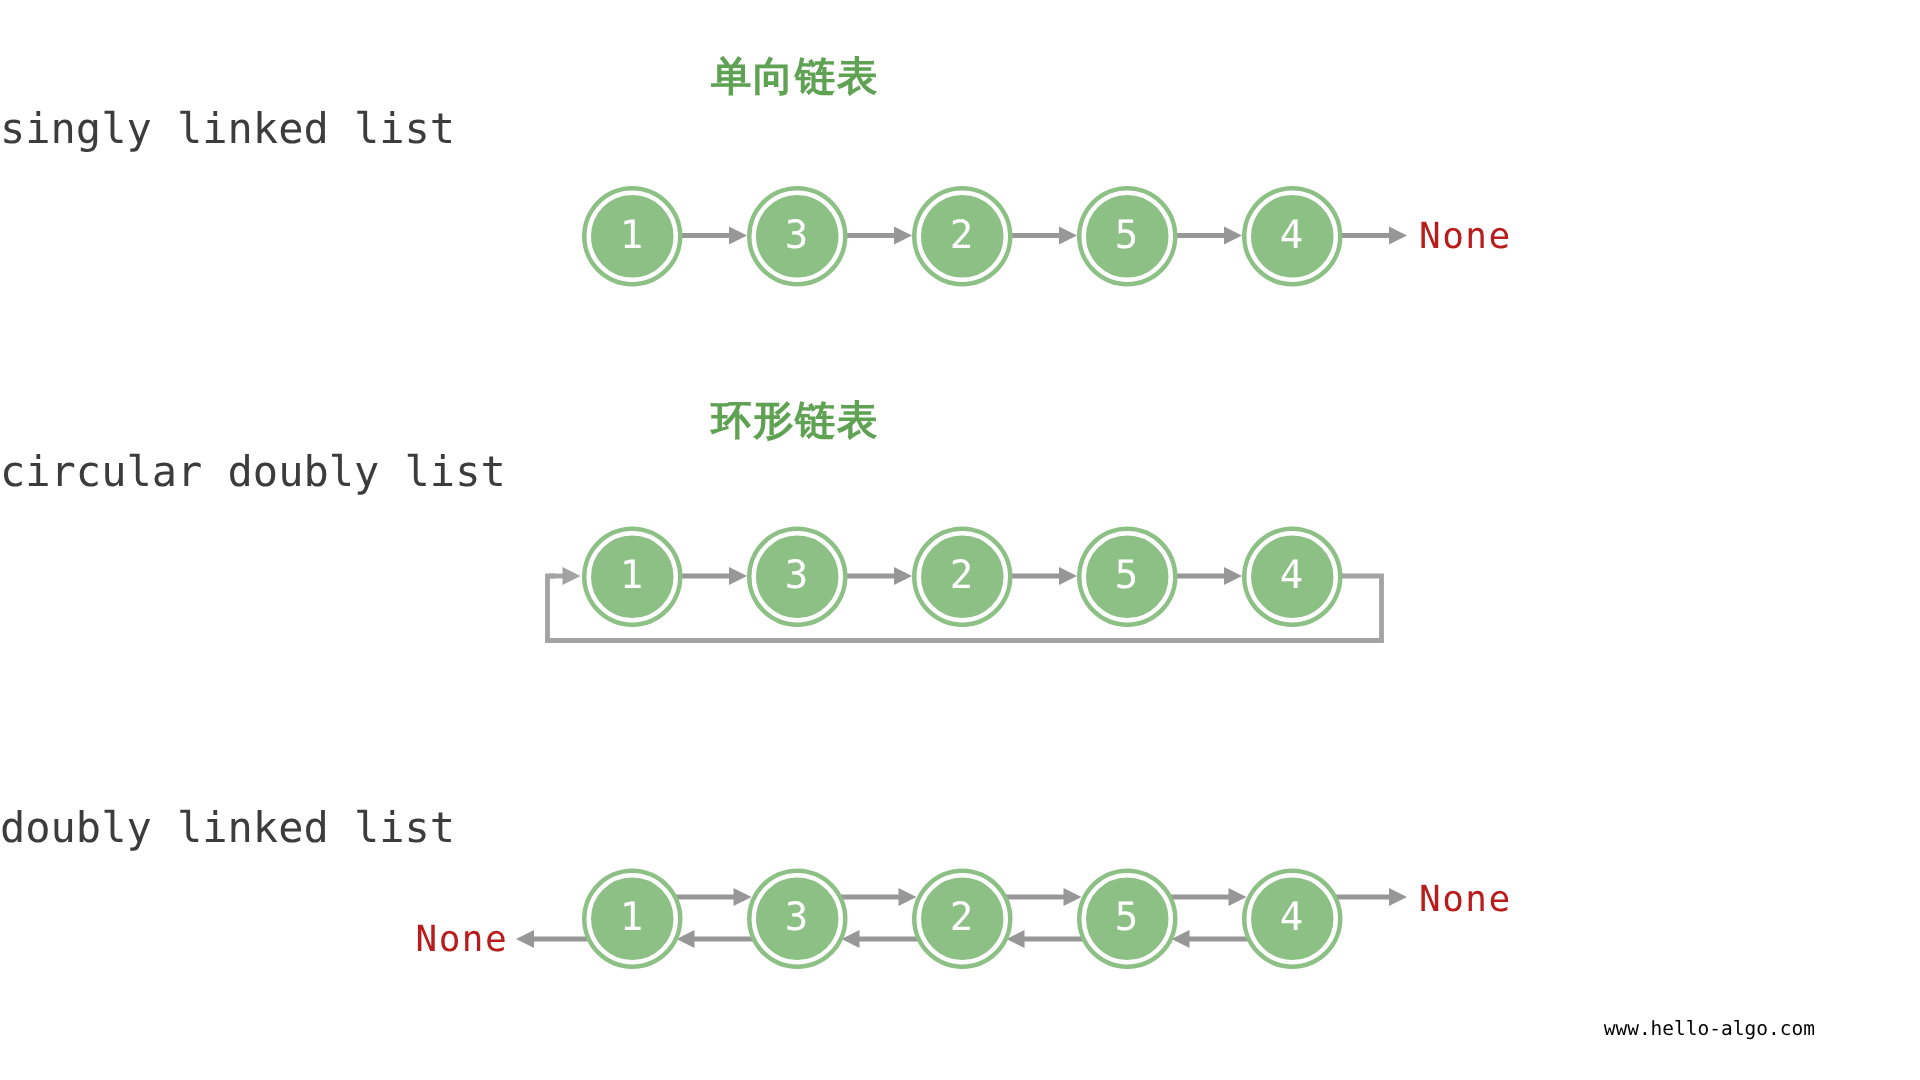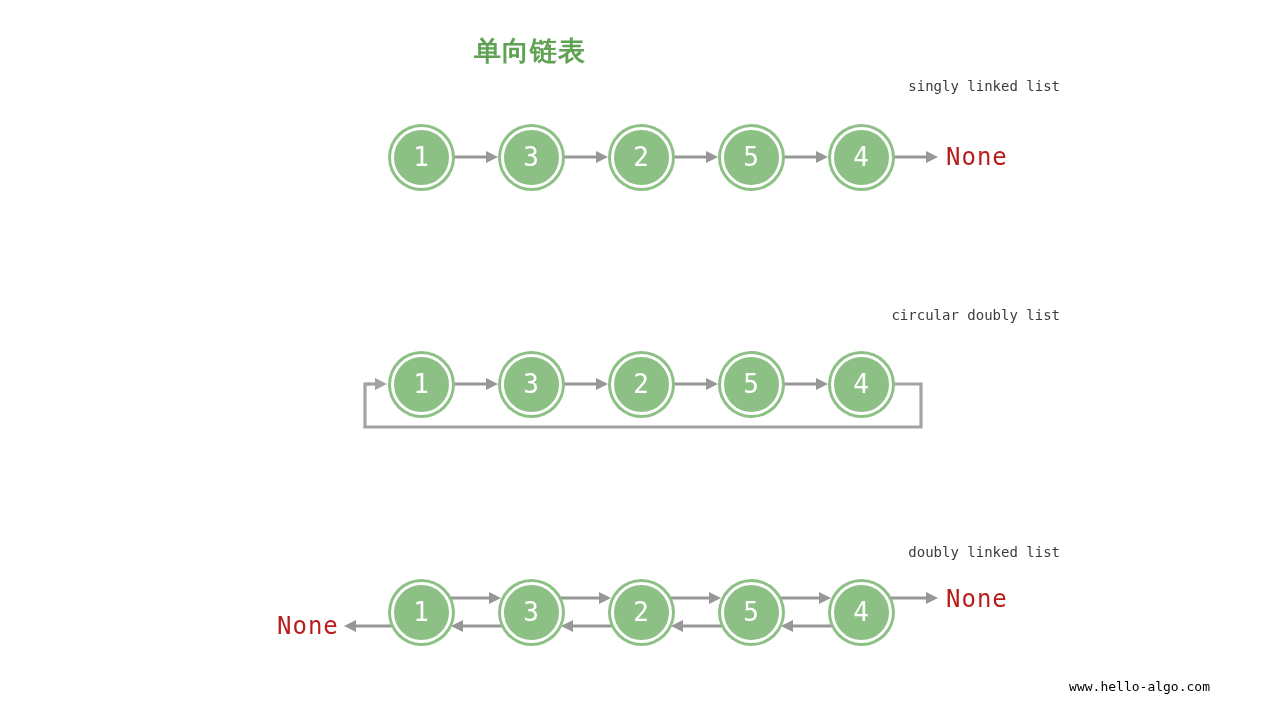--- a/index.html
+++ b/index.html
@@ -30,22 +30,22 @@
     line-height: 30px;
     font-weight: bold;
     color: #5fa253;
     font-family: "Liberation Sans", sans-serif;
     letter-spacing: 1px;
   }
   .subtitle {
     position: absolute;
     left: 0;
     width: 1060px;
-    text-align: right;
-    font-size: 14px;
+    text-align: left;
+    font-size: 28px;
     line-height: 26px;
     color: #3c3c3c;
     font-family: "DejaVu Sans Mono", monospace;
   }
   .node {
     position: absolute;
     box-sizing: border-box;
     width: 61px;
     height: 61px;
     border-radius: 50%;
@@ -121,20 +121,21 @@
       <polygon points="781,626 793,620 793,632" fill="#979797"></polygon>
       <line x1="888" y1="598" x2="928" y2="598" stroke="#979797" stroke-width="3.2"></line>
       <polygon points="938,598 926,592 926,604" fill="#979797"></polygon>
       <line x1="394" y1="626" x2="354" y2="626" stroke="#979797" stroke-width="3.2"></line>
       <polygon points="344,626 356,620 356,632" fill="#979797"></polygon>
     </svg>
 
   <div class="title" style="top:36px">单向链表</div>
   <div class="subtitle" style="top:73px">singly linked list</div>
 
+  <div class="title" style="top:265px">环形链表</div>
   <div class="subtitle" style="top:302px">circular doubly list</div>
 
   <div class="subtitle" style="top:539px">doubly linked list</div>
 
   <span class="none-label" style="left:946px; top:143px">None</span>
 
   <span class="none-label" style="left:946px; top:585px">None</span>
   <span class="none-label" style="left:277px; top:612px">None</span>
 
   <div class="watermark">www.hello-algo.com</div>

